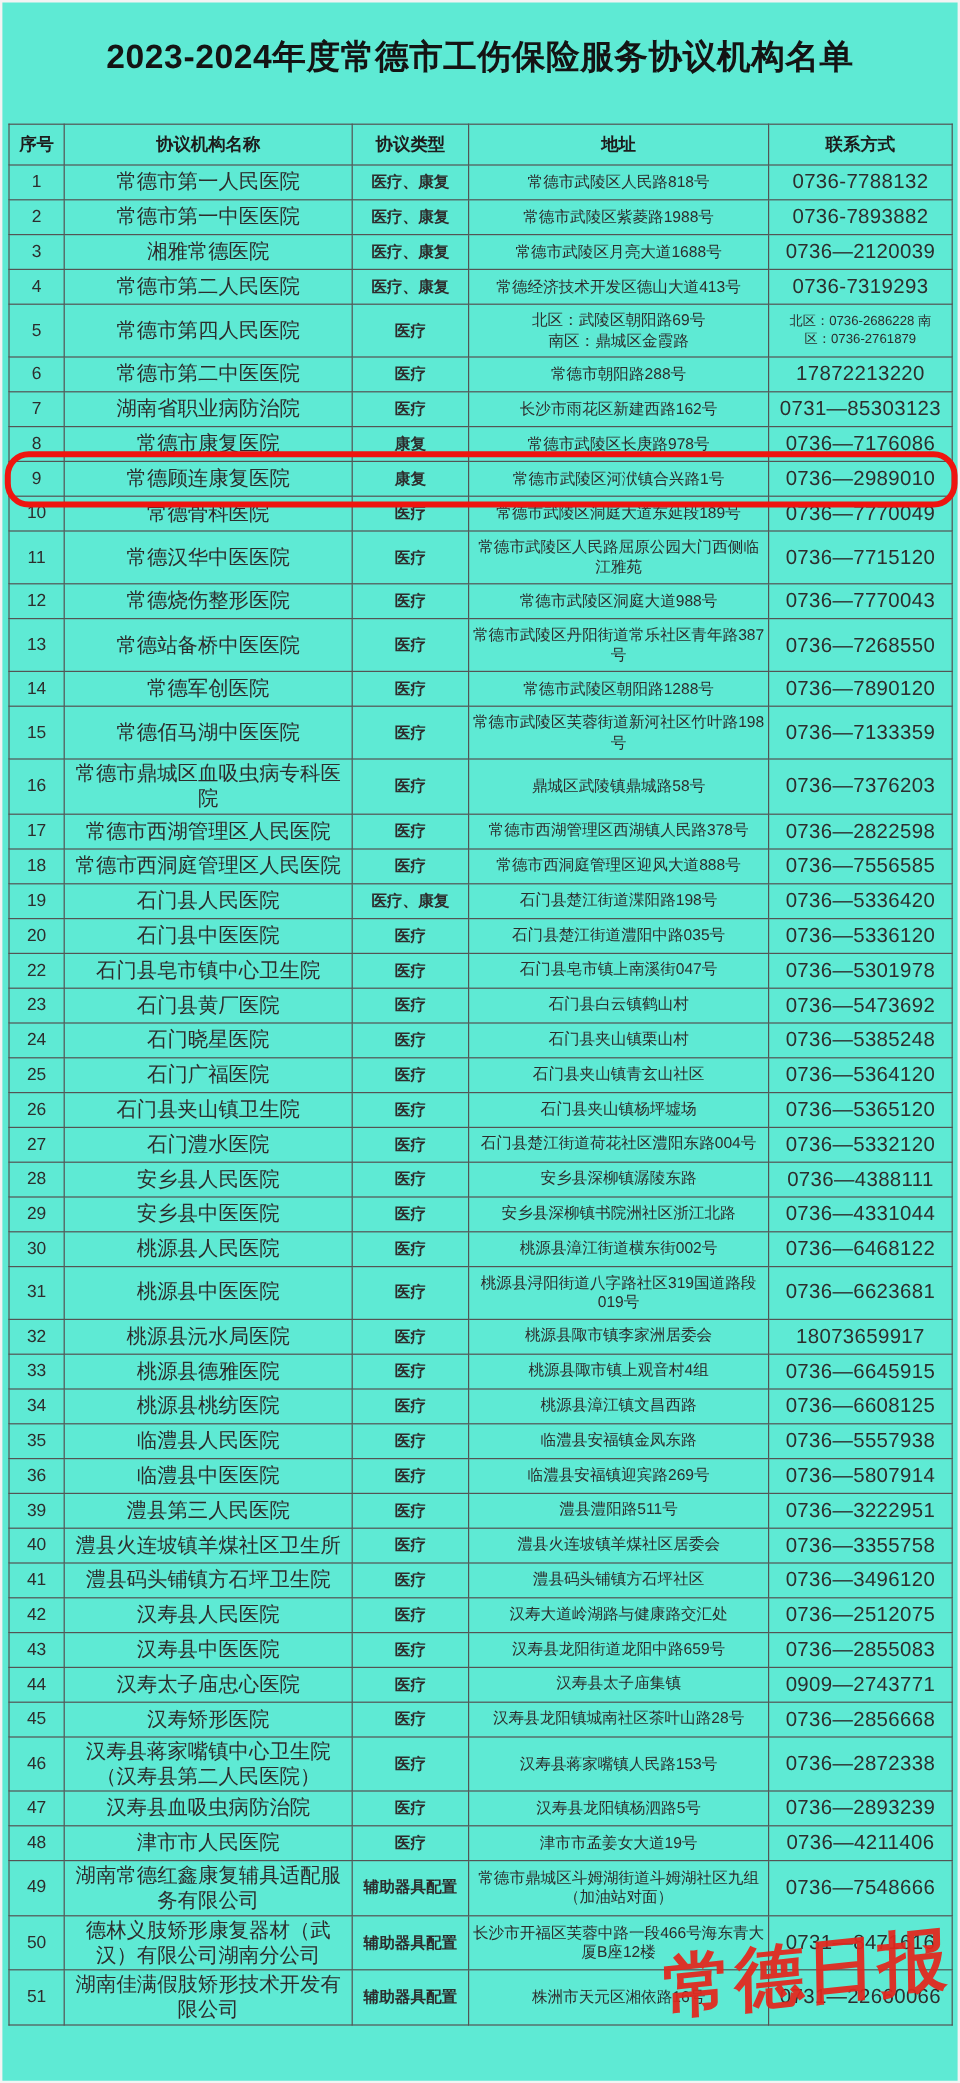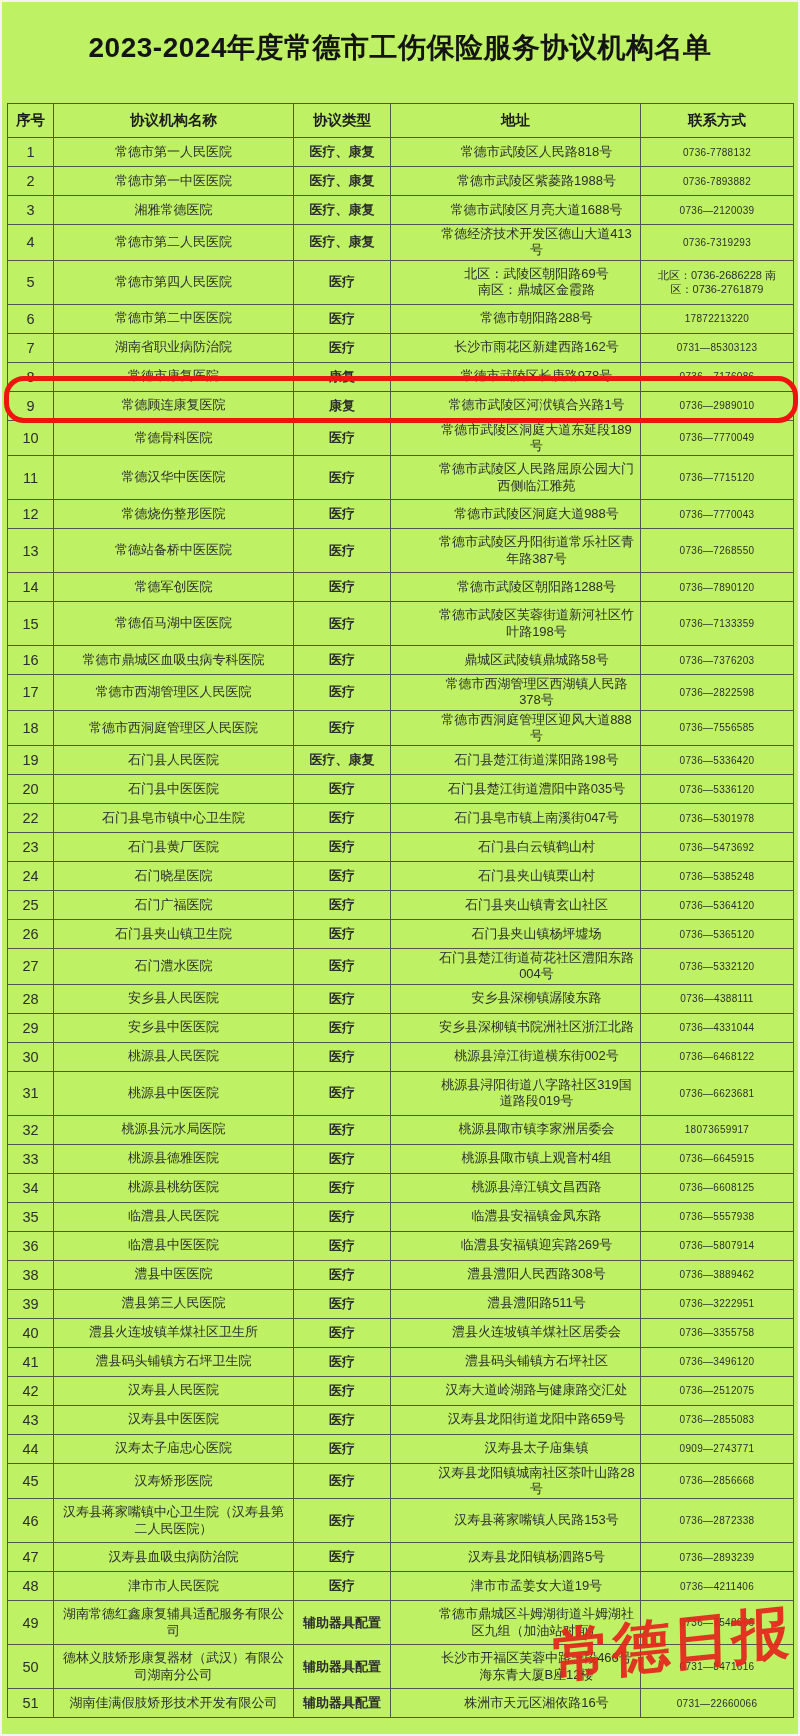--- a/index.html
+++ b/index.html
@@ -1,41 +1,41 @@
 <!DOCTYPE html>
 <html><head>
 <meta charset="utf-8">
 <style>
   html,body{margin:0;padding:0;background:#ffffff;}
   .page{
-    position:relative;width:800px;height:1736px;background:#bef264;
+    position:relative;width:800px;height:1736px;background:#5eead4;
     font-family:"Liberation Sans","DejaVu Sans",sans-serif;color:#2d2d2d;
     overflow:hidden;box-shadow:inset 0 0 0 2px #f3f3f3;
   }
   .title{
     position:absolute;top:0;left:0;width:800px;height:96px;
     display:flex;align-items:center;justify-content:center;
     font-size:28px;font-weight:bold;color:#141414;letter-spacing:0.5px;margin:0;
   }
   table.inst{
     position:absolute;left:7px;top:103px;width:786px;
     border-collapse:collapse;table-layout:fixed;
   }
   .inst th,.inst td{
     border:1.6px solid #545454;text-align:center;vertical-align:middle;
     padding:1px 3px;overflow:hidden;
   }
   .inst th{height:31px;font-size:14.5px;font-weight:bold;color:#1d1d1d;}
   tr.std{height:29px;}
   tr.tall{height:44px;}
   td.no-cell{font-size:14.5px;}
-  td.name-cell{font-size:13px;white-space:pre-line;line-height:1.25;}
+  td.name-cell{font-size:17px;white-space:pre-line;line-height:1.25;}
   td.type-cell{font-size:13px;font-weight:bold;}
-  td.addr-cell{font-size:13px;white-space:pre-line;line-height:1.25;padding-left:45px;}
-  td.tel-cell{font-size:10px;white-space:pre-line;letter-spacing:0.3px;}
+  td.addr-cell{font-size:13px;white-space:pre-line;line-height:1.25;}
+  td.tel-cell{font-size:17px;white-space:pre-line;letter-spacing:0.3px;}
   td.tel-small{font-size:11px;line-height:1.3;letter-spacing:0;text-align:center;}
   .hl-box{
     position:absolute;border:5px solid #ee1510;border-radius:20px;
     pointer-events:none;background:transparent;z-index:5;
   }
   .watermark{
     position:absolute;left:552px;top:1606px;z-index:6;
     font-family:"DejaVu Serif","Liberation Serif",serif;font-weight:bold;
     font-size:58px;color:#e4271d;opacity:0.93;white-space:nowrap;
     transform:rotate(-6deg) skewX(-5deg);letter-spacing:2px;pointer-events:none;
@@ -306,27 +306,20 @@
           <td class="tel-cell">0736—5557938</td>
         </tr>
         <tr class="std">
           <td class="no-cell">36</td>
           <td class="name-cell">临澧县中医医院</td>
           <td class="type-cell">医疗</td>
           <td class="addr-cell">临澧县安福镇迎宾路269号</td>
           <td class="tel-cell">0736—5807914</td>
         </tr>
         <tr class="std">
-          <td class="no-cell">38</td>
-          <td class="name-cell">澧县中医医院</td>
-          <td class="type-cell">医疗</td>
-          <td class="addr-cell">澧县澧阳人民西路308号</td>
-          <td class="tel-cell">0736—3889462</td>
-        </tr>
-        <tr class="std">
           <td class="no-cell">39</td>
           <td class="name-cell">澧县第三人民医院</td>
           <td class="type-cell">医疗</td>
           <td class="addr-cell">澧县澧阳路511号</td>
           <td class="tel-cell">0736—3222951</td>
         </tr>
         <tr class="std">
           <td class="no-cell">40</td>
           <td class="name-cell">澧县火连坡镇羊煤社区卫生所</td>
           <td class="type-cell">医疗</td>

